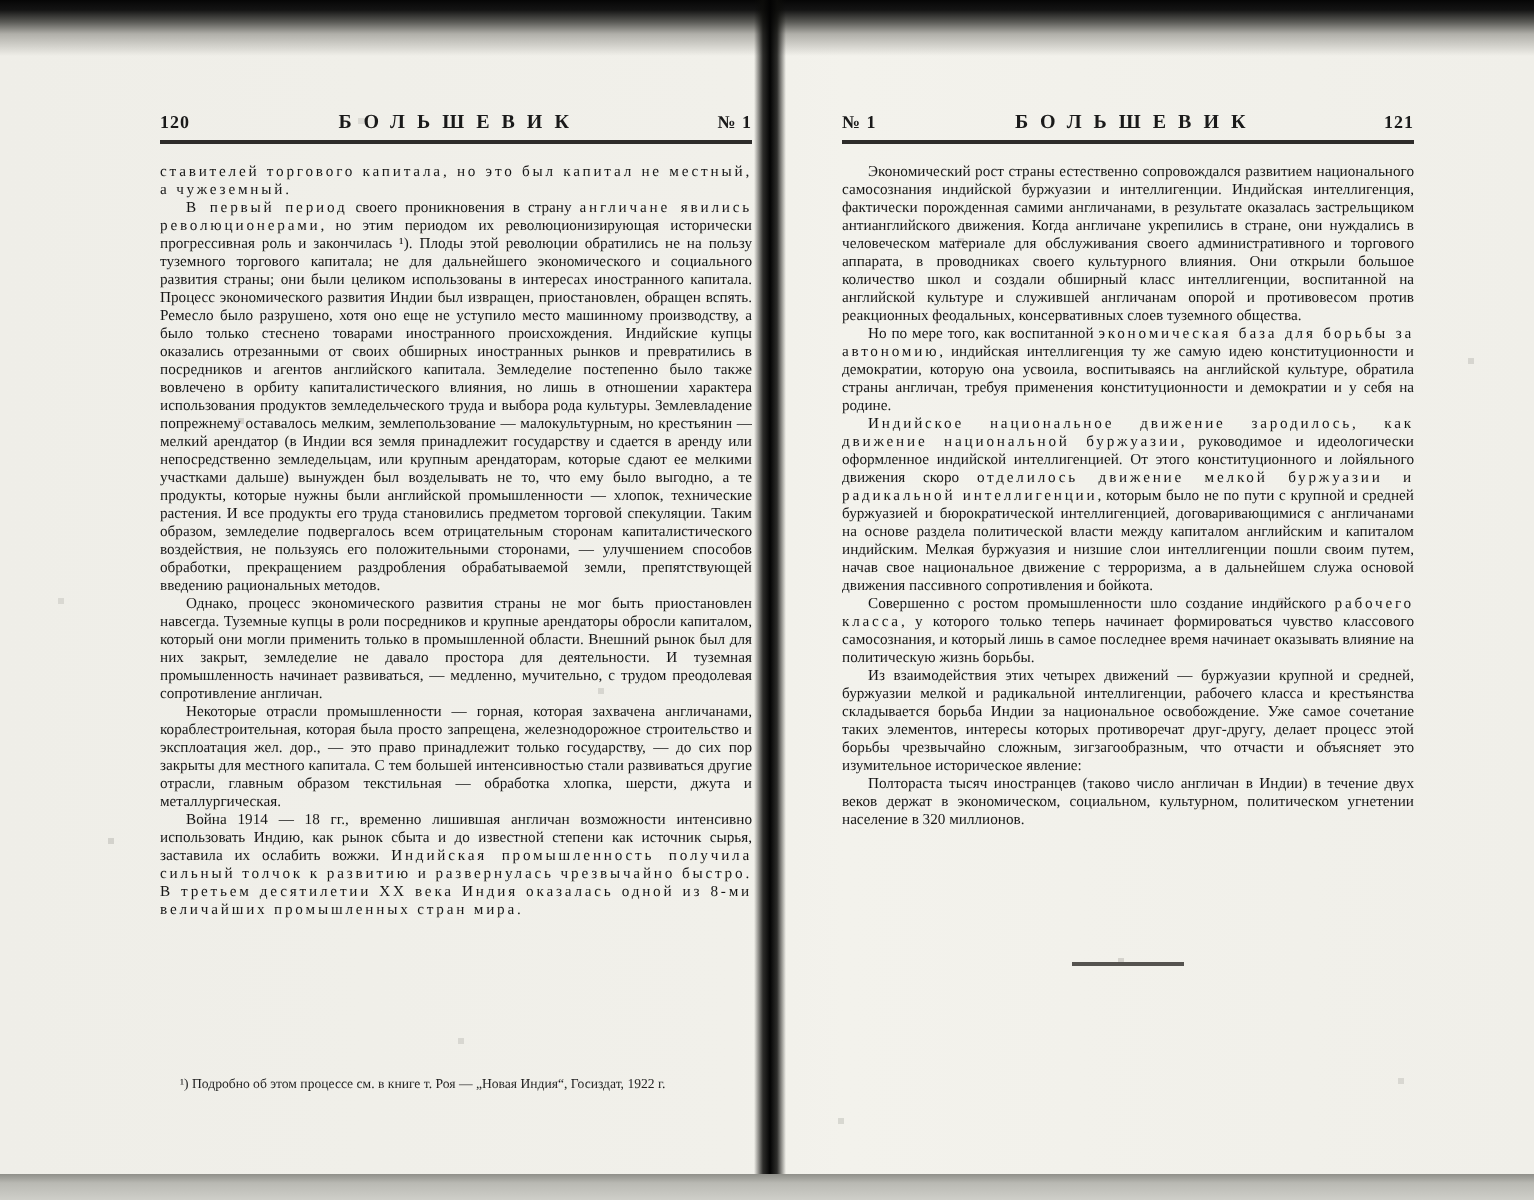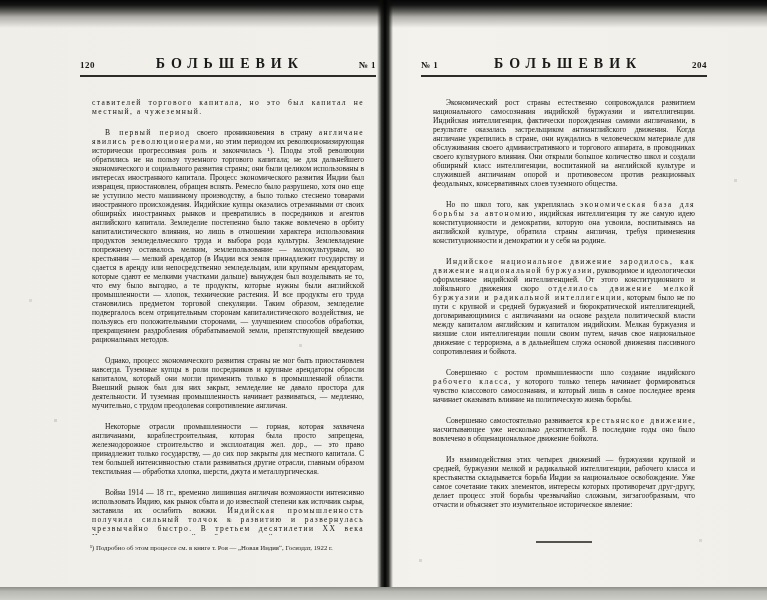--- a/index.html
+++ b/index.html
@@ -22,28 +22,28 @@
     position:absolute; top:0; left:377px; width:16px; height:590px;
     background:linear-gradient(90deg,rgba(0,0,0,0) 0%,rgba(12,12,10,.85) 28%,#030303 50%,rgba(12,12,10,.85) 72%,rgba(0,0,0,0) 100%);
   }
   .page { position:absolute; top:56px; }
   .page.left  { left:80px;  width:296px; }
   .page.right { left:421px; width:286px; }
   .page-header {
     display:flex; justify-content:space-between; align-items:baseline;
     font-weight:bold; font-size:9px; letter-spacing:.5px;
   }
-  .journal-title { font-size:14px; letter-spacing:6px; padding-left:6px; }
+  .journal-title { font-size:10px; letter-spacing:6px; padding-left:6px; }
   .rule { border-top:2px solid #2e2c2a; margin-top:3px; margin-bottom:9px; }
   .body {
     font-size:7.6px; line-height:9px; text-align:justify;
     color:#161616; height:449px; overflow:hidden;
   }
   .page.right .body { height:auto; min-height:380px; }
-  .para { margin:12px; }
+  .para { margin:0; }
   .para.indent { text-indent:13px; }
   .sp { letter-spacing:1.4px; }
   .footnote {
     font-size:6.8px; line-height:8.2px; margin-top:9px;
     text-indent:10px; color:#1f1f1f; text-align:justify;
   }
   .end-divider { width:56px; border-top:2px solid #55534f; margin:20px auto 0; height:0; }
   .speckles {
     position:absolute; top:0; left:0; width:1px; height:1px; background:transparent;
     box-shadow: 120px 210px 0 1px rgba(70,68,62,.18), 300px 345px 0 1px rgba(70,68,62,.15),
@@ -77,28 +77,28 @@
       </div>
     <p class="footnote">¹) Подробно об этом процессе см. в книге т. Роя — „Новая Индия“, Госиздат, 1922 г.</p>
   </div>
 
   <div class="spine"></div>
 
   <div class="page right">
     <div class="page-header">
       <span>№ 1</span>
       <span class="journal-title">БОЛЬШЕВИК</span>
-      <span>204</span>
+      <span>121</span>
     </div>
     <div class="rule"></div>
     <div class="body" id="right-body">
         <p class="para indent"><span>Экономический рост страны естественно сопровождался развитием национального самосознания индийской буржуазии и интеллигенции. Индийская интеллигенция, фактически порожденная самими англичанами, в результате оказалась застрельщиком антианглийского движения. Когда англичане укрепились в стране, они нуждались в человеческом материале для обслуживания своего административного и торгового аппарата, в проводниках своего культурного влияния. Они открыли большое количество школ и создали обширный класс интеллигенции, воспитанной на английской культуре и служившей англичанам опорой и противовесом против реакционных феодальных, консервативных слоев туземного общества.</span></p>
-        <p class="para indent"><span>Но по школ того, как укреплялась </span><span class="sp">экономическая база для борьбы за автономию</span><span>, индийская интеллигенция ту же самую идею конституционности и демократии, которую она усвоила, воспитываясь на английской культуре, обратила страны англичан, требуя применения конституционности и демократии и у себя на родине.</span></p>
+        <p class="para indent"><span>Но по мере того, как воспитанной </span><span class="sp">экономическая база для борьбы за автономию</span><span>, индийская интеллигенция ту же самую идею конституционности и демократии, которую она усвоила, воспитываясь на английской культуре, обратила страны англичан, требуя применения конституционности и демократии и у себя на родине.</span></p>
         <p class="para indent"><span class="sp">Индийское национальное движение зародилось, как движение национальной буржуазии</span><span>, руководимое и идеологически оформленное индийской интеллигенцией. От этого конституционного и лойяльного движения скоро </span><span class="sp">отделилось движение мелкой буржуазии и радикальной интеллигенции</span><span>, которым было не по пути с крупной и средней буржуазией и бюрократической интеллигенцией, договаривающимися с англичанами на основе раздела политической власти между капиталом английским и капиталом индийским. Мелкая буржуазия и низшие слои интеллигенции пошли своим путем, начав свое национальное движение с терроризма, а в дальнейшем служа основой движения пассивного сопротивления и бойкота.</span></p>
         <p class="para indent"><span>Совершенно с ростом промышленности шло создание индийского </span><span class="sp">рабочего класса</span><span>, у которого только теперь начинает формироваться чувство классового самосознания, и который лишь в самое последнее время начинает оказывать влияние на политическую жизнь борьбы.</span></p>
-        <p class="para indent"><span>Совершенно самостоятельно развивается </span><span class="sp">крестьянское движение</span><span>, насчитывающее уже несколько десятилетий. В последние годы оно было вовлечено в общенациональное движение бойкота.</span></p>
         <p class="para indent"><span>Из взаимодействия этих четырех движений — буржуазии крупной и средней, буржуазии мелкой и радикальной интеллигенции, рабочего класса и крестьянства складывается борьба Индии за национальное освобождение. Уже самое сочетание таких элементов, интересы которых противоречат друг-другу, делает процесс этой борьбы чрезвычайно сложным, зигзагообразным, что отчасти и объясняет это изумительное историческое явление:</span></p>
+        <p class="para indent"><span>Полтораста тысяч иностранцев (таково число англичан в Индии) в течение двух веков держат в экономическом, социальном, культурном, политическом угнетении население в 320 миллионов.</span></p>
       </div>
     <div class="end-divider"></div>
   </div>
 
   <div class="bottom-edge"></div>
 </div>
 
 </body></html>

